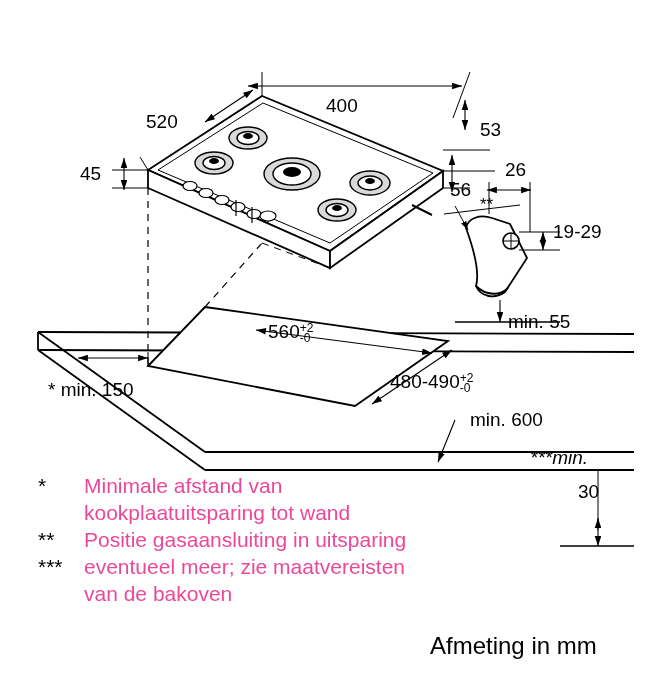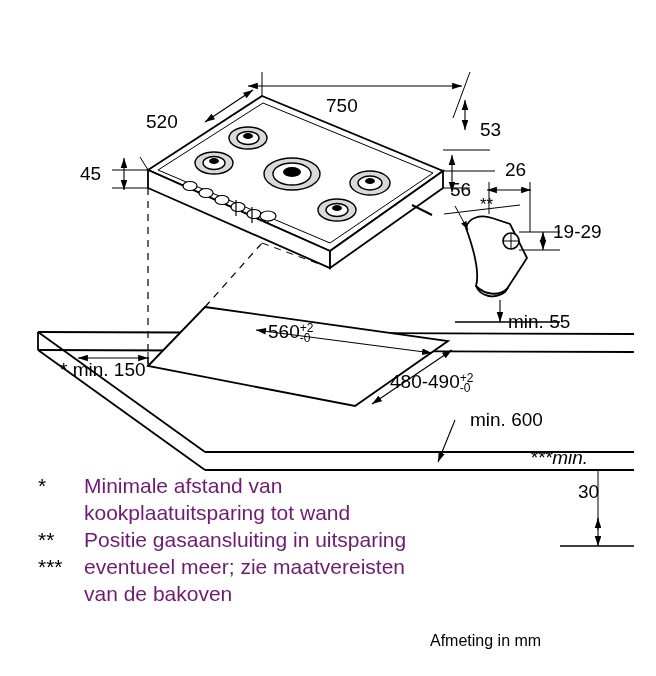--- a/index.html
+++ b/index.html
@@ -63,27 +63,27 @@
   .legend-mark {
     width: 46px;
     flex: 0 0 46px;
     font-size: 21px;
     line-height: 27px;
     color: #000;
   }
   .legend-text {
     font-size: 21px;
     line-height: 27px;
-    color: #701a75;
+    color: #ec4899;
   }
   #footer-note {
     position: absolute;
     left: 430px;
     top: 632px;
-    font-size: 16px;
+    font-size: 24px;
     color: #000;
     white-space: nowrap;
   }
 </style>
 </head>
 <body>
 
 <div id="page">
 
   <svg id="diagram-svg" width="656" height="676" viewBox="0 0 656 676">
@@ -219,39 +219,39 @@
 
       <path d="M455,420 L438,462" stroke="#000" stroke-width="1.1" marker-end="url(#arrEnd)"></path>
 
       <path d="M598,470 L598,530" stroke="#000" stroke-width="1"></path>
       <path d="M598,518 L598,546" stroke="#000" stroke-width="1.1" marker-start="url(#arrStart)" marker-end="url(#arrEnd)"></path>
       <path d="M560,546 L634,546" stroke="#000" stroke-width="1.4"></path>
       <path d="M560,470 L634,470" stroke="none"></path>
     </g>
   </svg>
 
-  <div class="dim-label" style="left:326px; top:96px;">750</div>
+  <div class="dim-label" style="left:326px; top:96px;">400</div>
   <div class="dim-label" style="left:146px; top:112px;">520</div>
   <div class="dim-label" style="left:480px; top:120px;">53</div>
   <div class="dim-label" style="left:80px; top:164px;">45</div>
   <div class="dim-label" style="left:450px; top:180px;">56</div>
   <div class="dim-label" style="left:505px; top:160px;">26</div>
   <div class="dim-label" style="left:553px; top:222px;">19-29</div>
   <div class="dim-label" style="left:508px; top:312px;">min. 55</div>
   <div class="dim-label" style="left:480px; top:196px; font-size:17px;">**</div>
 
   <div class="dim-label" style="left:268px; top:322px;text-align:right;">
     <span>560</span><span class="frac"><span class="up">+2</span><span class="dn">-0</span></span>
   </div>
 
   <div class="dim-label" style="left:390px; top:372px;">
     <span>480-490</span><span class="frac"><span class="up">+2</span><span class="dn">-0</span></span>
   </div>
 
-  <div class="dim-label" style="left:48px; top:360px;margin-left:12px;">* min. 150</div>
+  <div class="dim-label" style="left:48px; top:380px;">* min. 150</div>
   <div class="dim-label" style="left:470px; top:410px;">min. 600</div>
   <div class="dim-label" style="left:530px; top:448px;font-style:italic;">***min.</div>
   <div class="dim-label" style="left:578px; top:482px;">30</div>
 
   <div id="legend">
     <div class="legend-row">
       <div class="legend-mark">*</div>
       <div>
         <div class="legend-text">Minimale afstand van</div>
         <div class="legend-text">kookplaatuitsparing tot wand</div>

